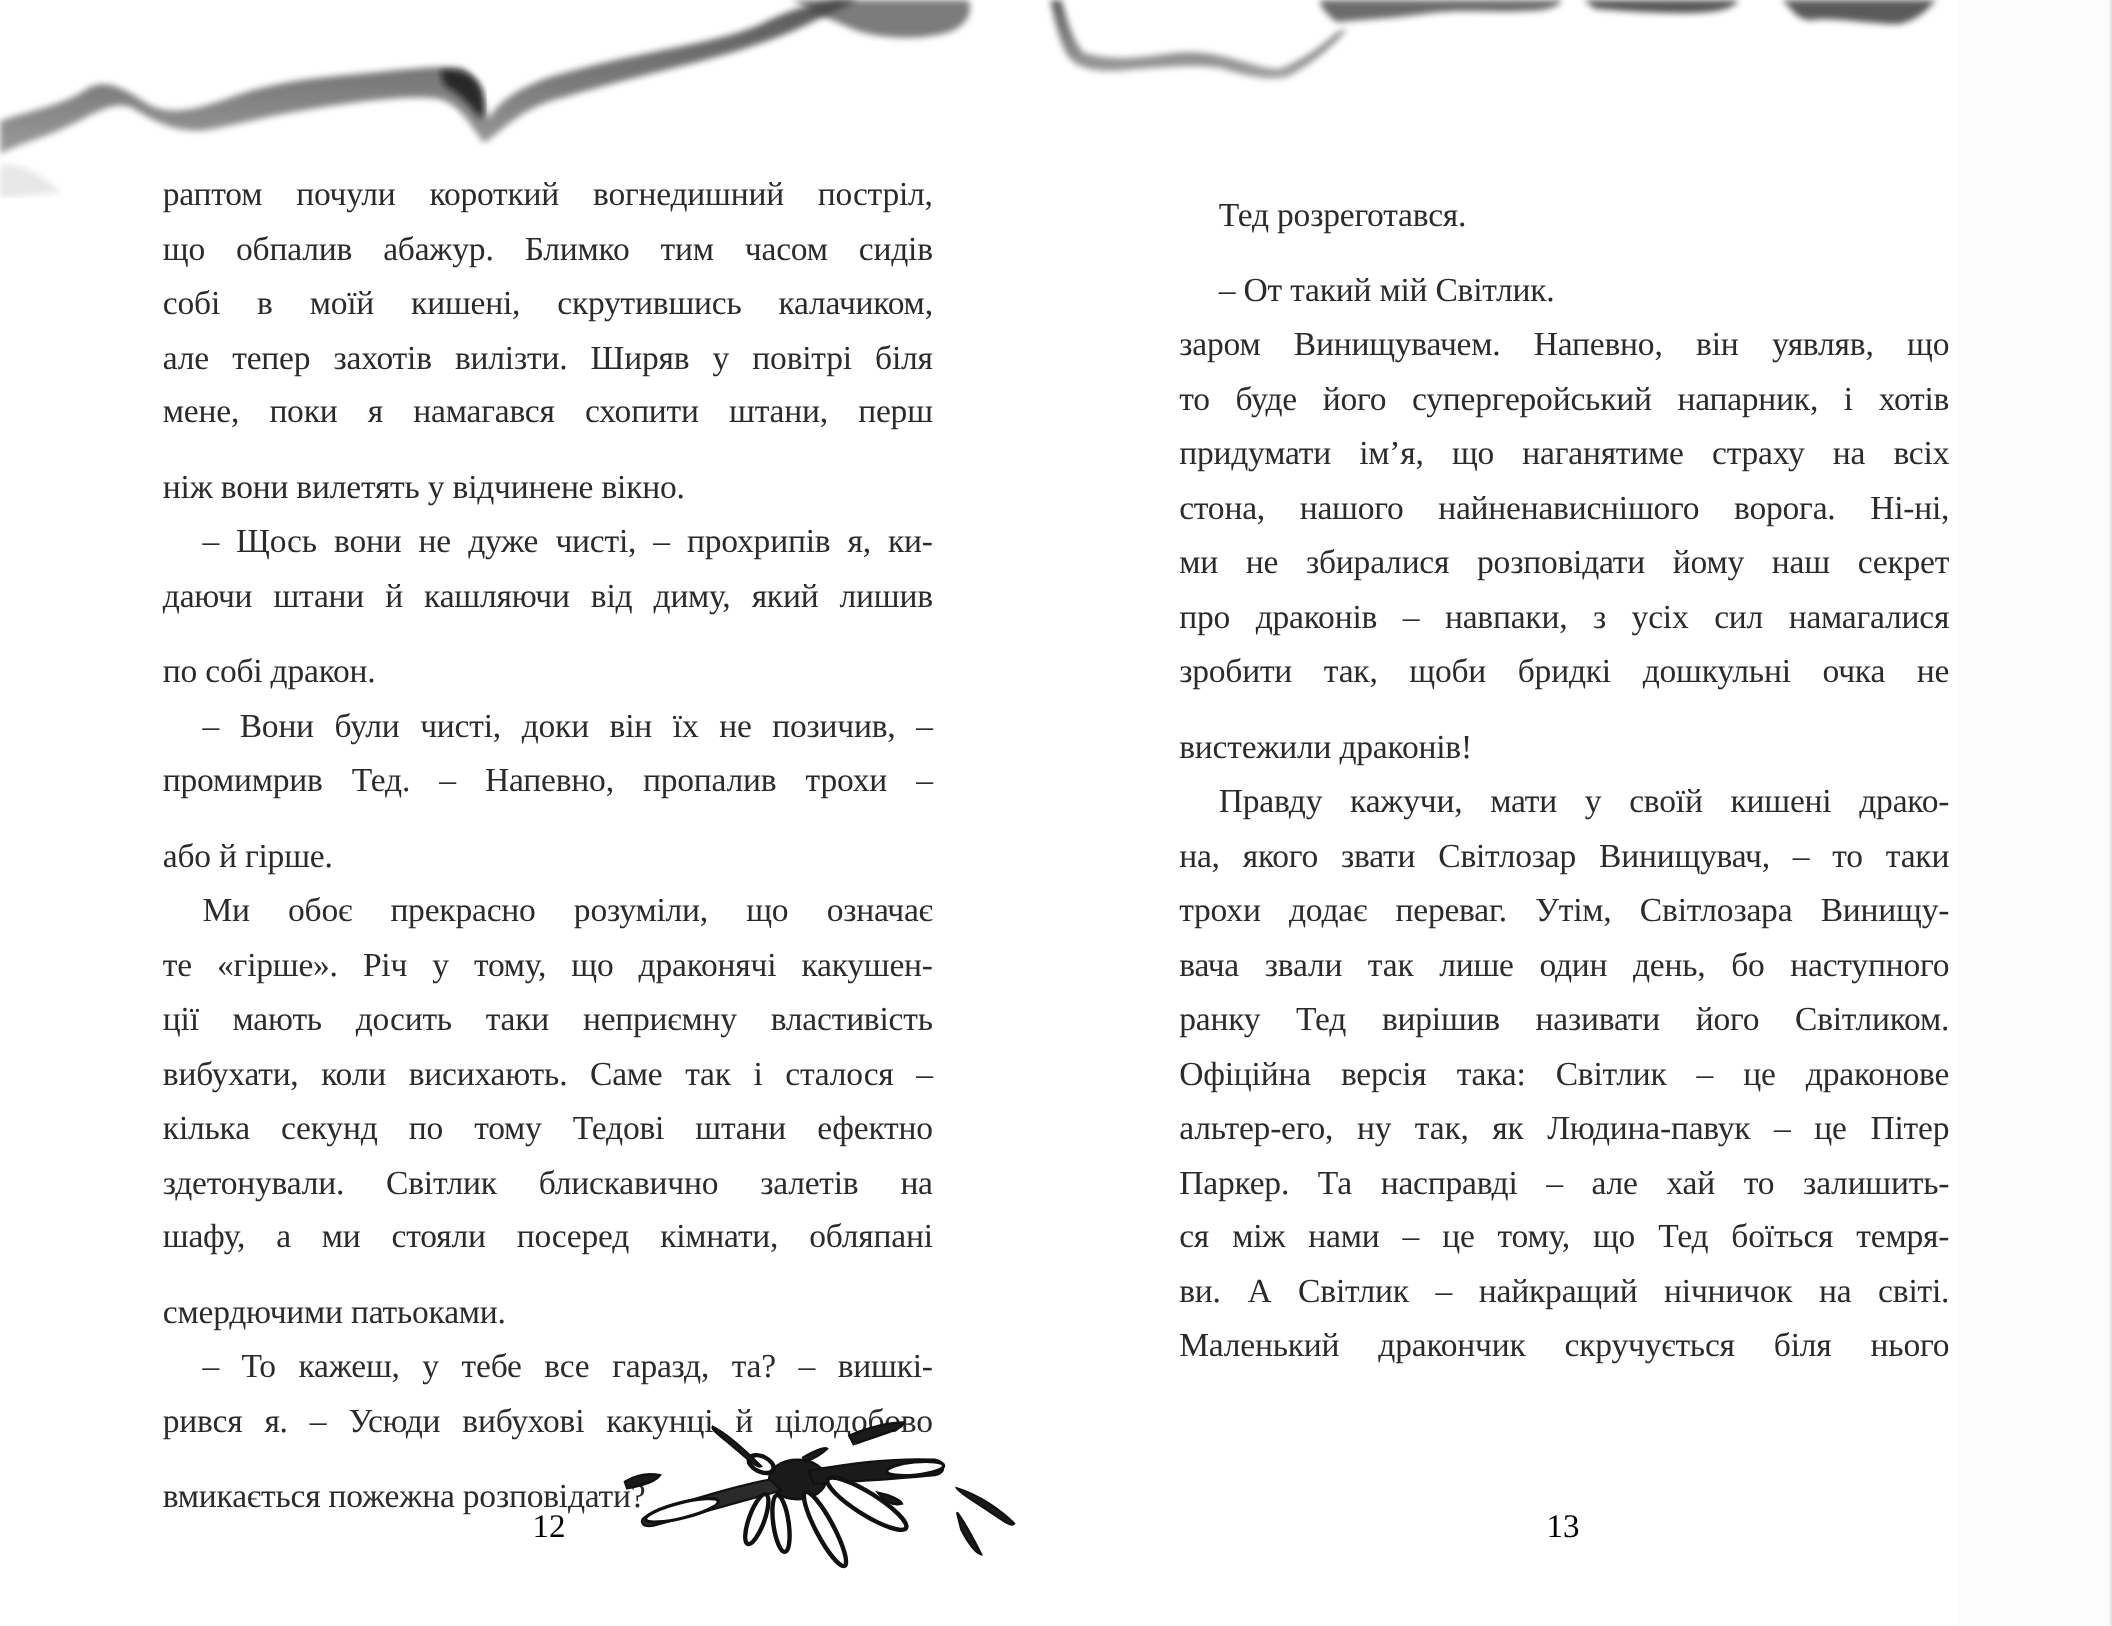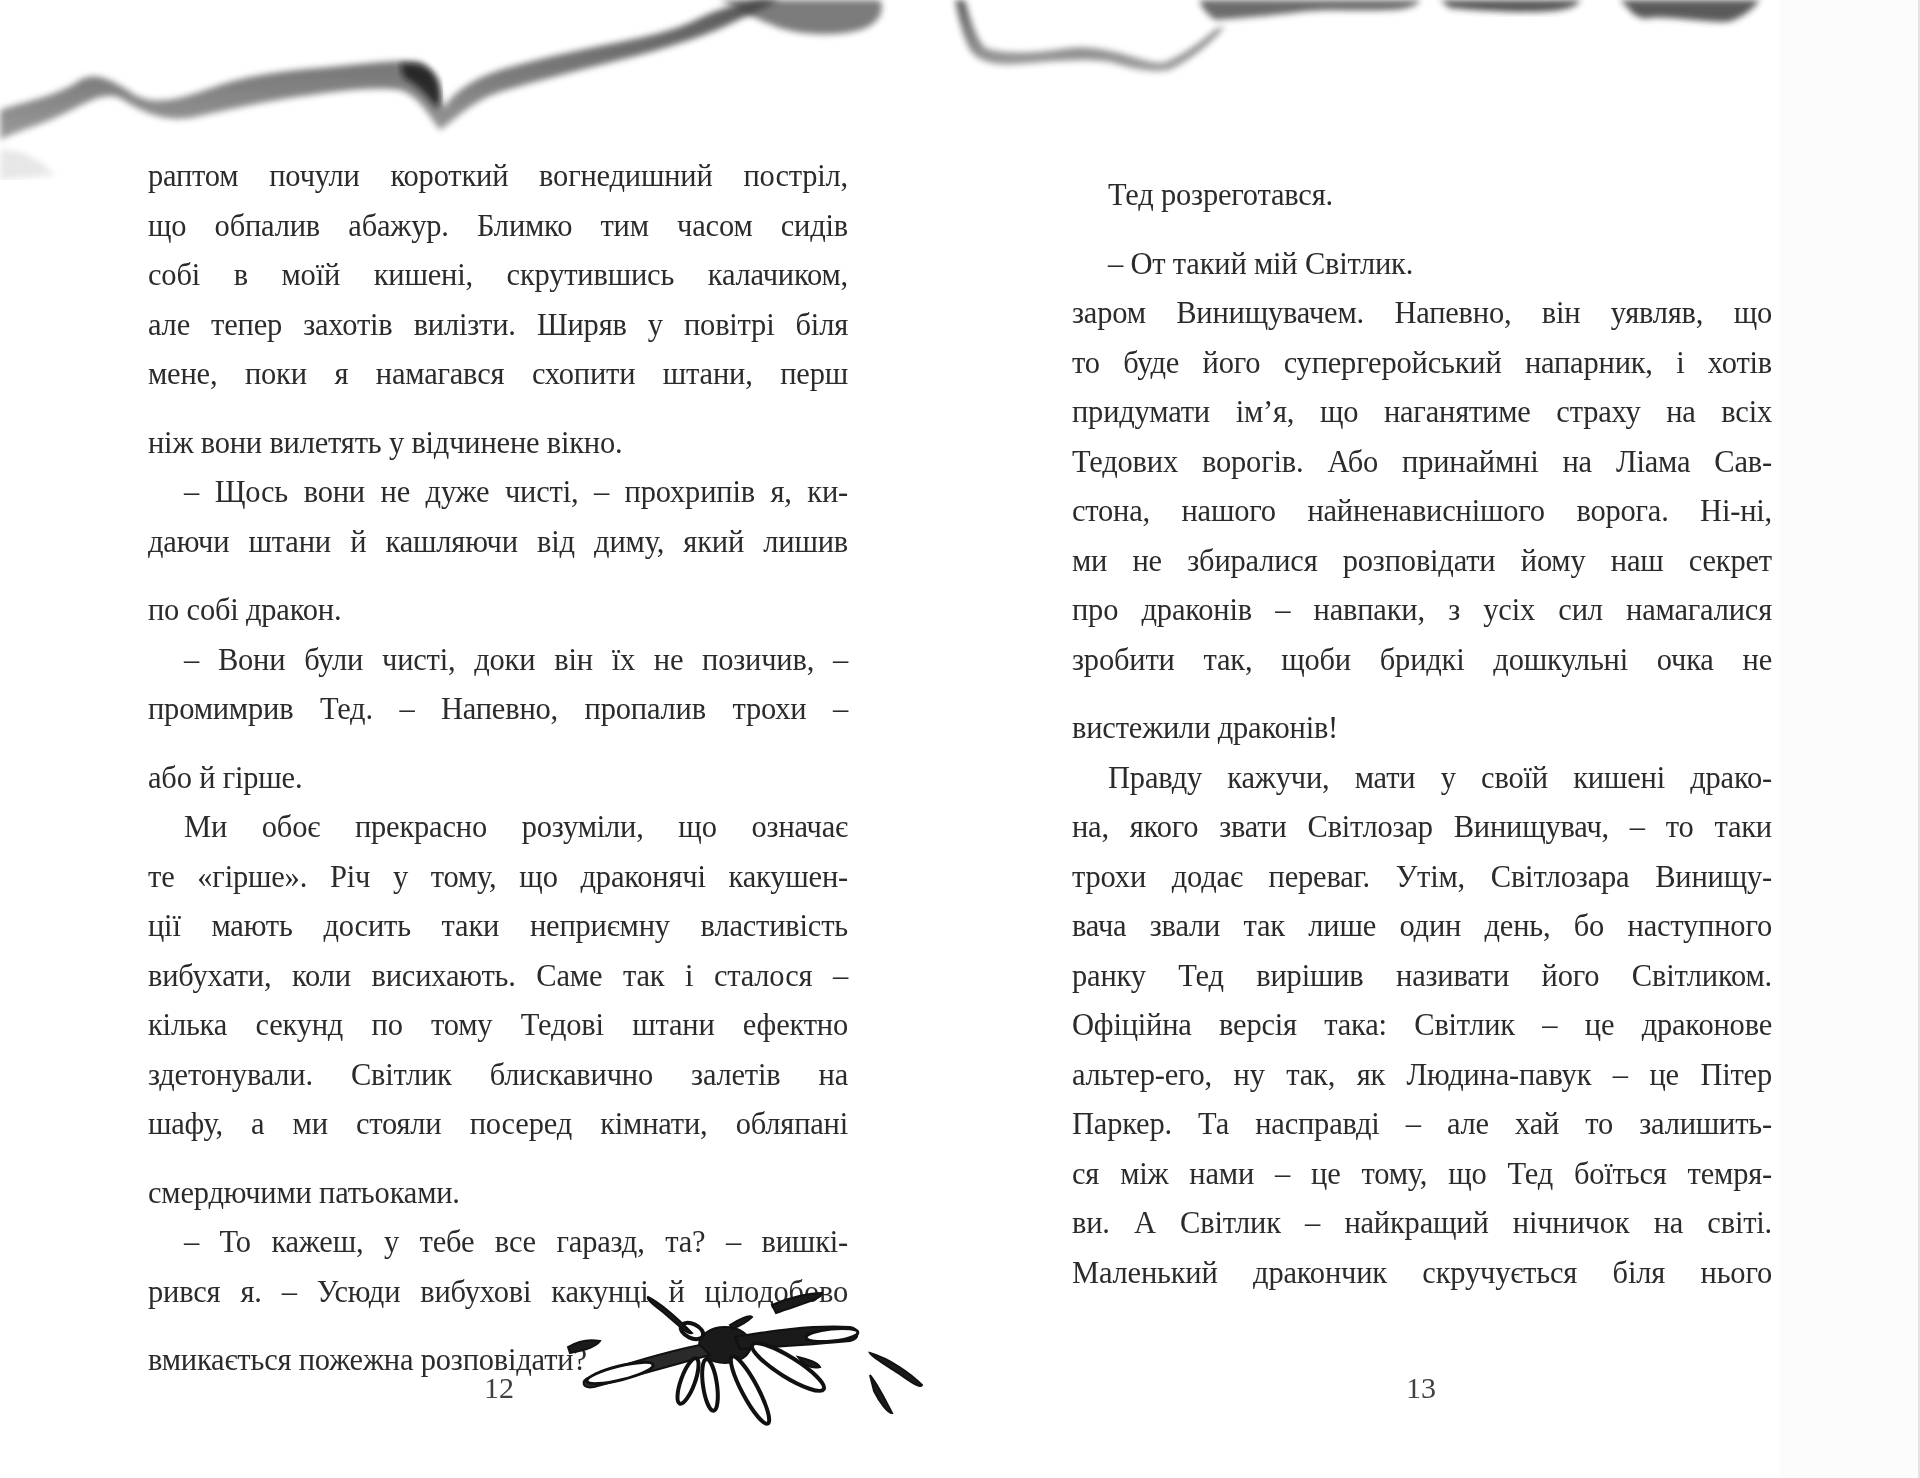--- a/index.html
+++ b/index.html
@@ -60,21 +60,21 @@
       margin-top: 19px;
     }
     .line.indent {
       padding-left: 36px;
     }
     .page-number {
       position: absolute;
       top: 1368px;
       font-size: 30px;
       line-height: 40px;
-      color: #404040;
+      color: #000000;
     }
     .page-number.left { left: 484px; }
     .page-number.right { left: 1406px; }
     .splat {
       position: absolute;
       left: 560px; top: 1285px;
       width: 580px; height: 150px;
     }
   </style>
 </head>
@@ -136,21 +136,20 @@
     <span class="line">рився я. – Усюди вибухові какунці й цілодобово</span>
     <span class="line last">вмикається пожежна розповідати?</span>
   </div>
 
   <div class="page right">
     <span class="line indent last">Тед розреготався.</span>
     <span class="line indent last">– От такий мій Світлик.</span>
     <span class="line">заром Винищувачем. Напевно, він уявляв, що</span>
     <span class="line">то буде його супергеройський напарник, і хотів</span>
     <span class="line">придумати ім’я, що наганятиме страху на всіх</span>
-    <span class="line">Тедових ворогів. Або принаймні на Ліама Сав-</span>
     <span class="line">стона, нашого найненависнішого ворога. Ні-ні,</span>
     <span class="line">ми не збиралися розповідати йому наш секрет</span>
     <span class="line">про драконів – навпаки, з усіх сил намагалися</span>
     <span class="line">зробити так, щоби бридкі дошкульні очка не</span>
     <span class="line last">вистежили драконів!</span>
     <span class="line indent">Правду кажучи, мати у своїй кишені драко-</span>
     <span class="line">на, якого звати Світлозар Винищувач, – то таки</span>
     <span class="line">трохи додає переваг. Утім, Світлозара Винищу-</span>
     <span class="line">вача звали так лише один день, бо наступного</span>
     <span class="line">ранку Тед вирішив називати його Світликом.</span>

